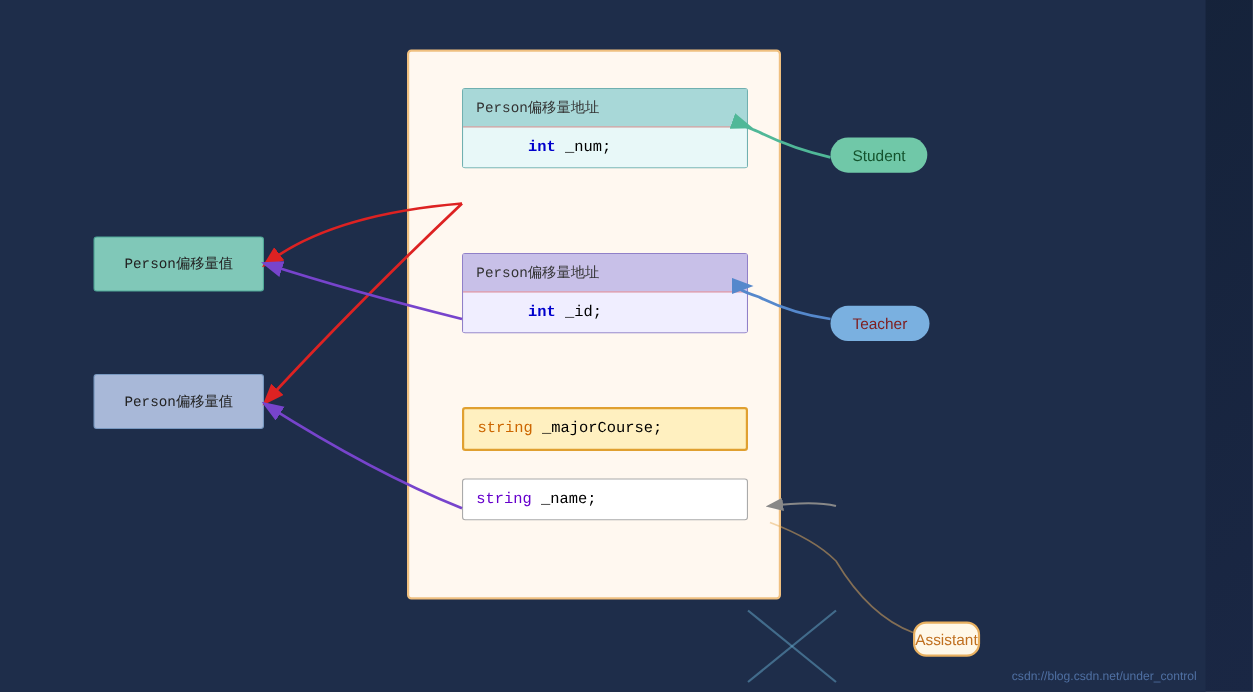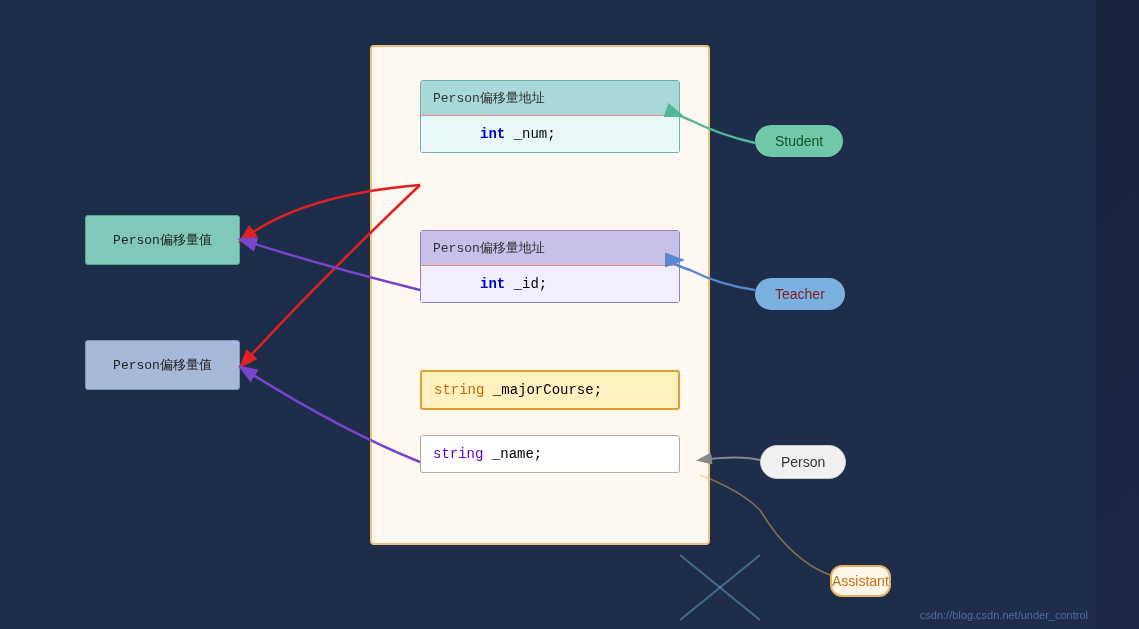--- a/index.html
+++ b/index.html
@@ -258,23 +258,20 @@
   </div>
 
   <div class="label-student">
     <span>Student</span>
   </div>
 
   <div class="label-teacher">
     <span>Teacher</span>
   </div>
 
-  <div class="label-person">
-    <span>Person</span>
-  </div>
 
   <div class="label-assistant">
     <span>Assistant</span>
   </div>
 
   <svg class="arrow-svg">
     <defs>
       <marker id="arrowRed" markerWidth="8" markerHeight="8" refX="6" refY="3" orient="auto">
         <path d="M0,0 L0,6 L8,3 z" fill="#dd2222"></path>
       </marker>

